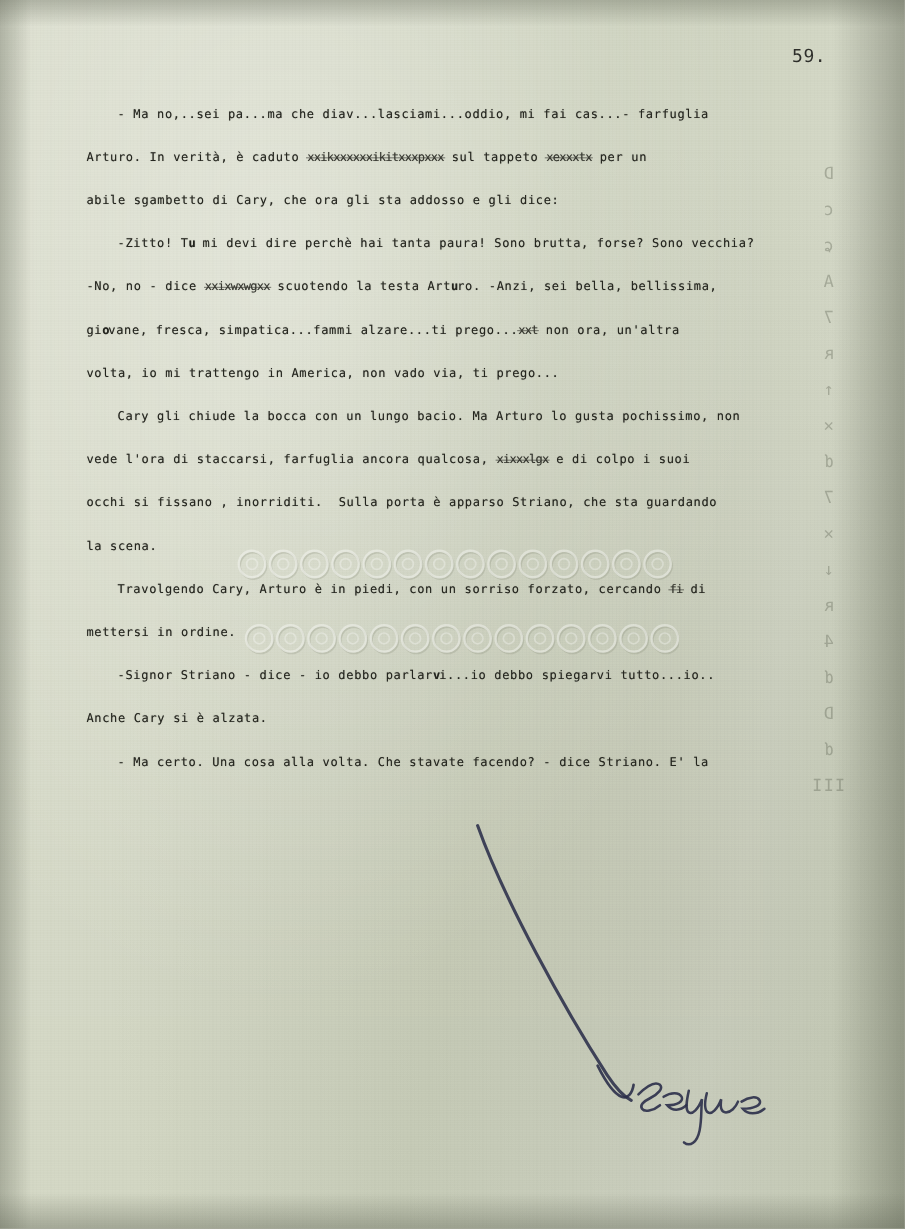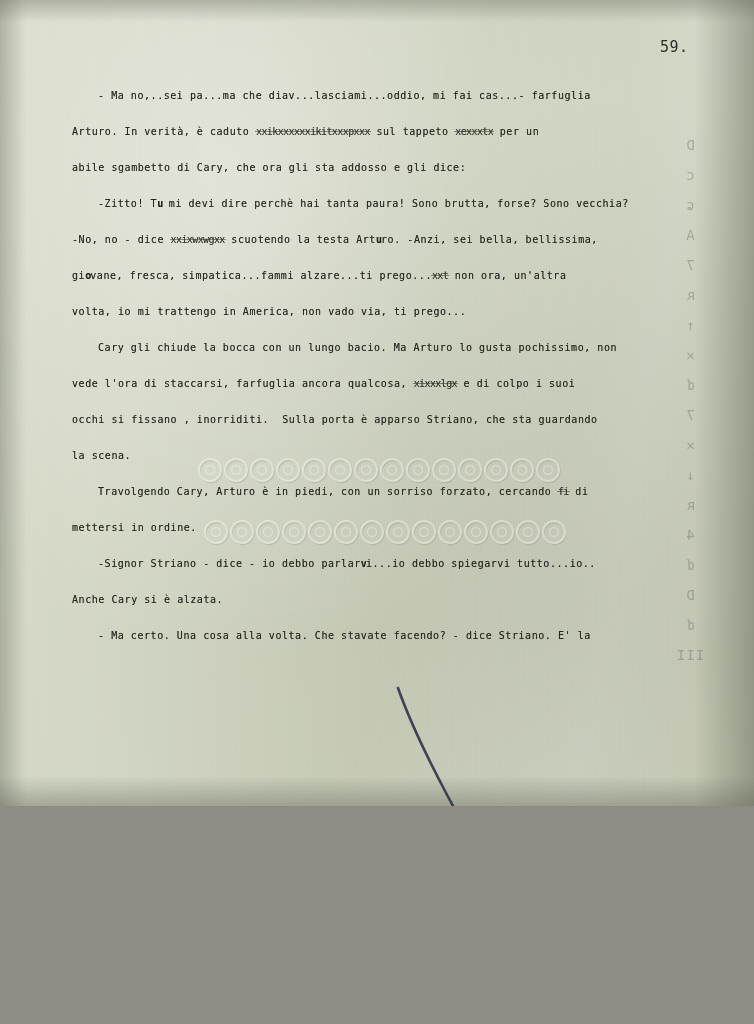--- a/index.html
+++ b/index.html
@@ -10,21 +10,21 @@
   body {
     width: 754px;
     height: 1024px;
     overflow: hidden;
     font-family: "DejaVu Sans Mono", monospace;
   }
 
   #page {
     position: relative;
     width: 754px;
-    height: 806px;
+    height: 1024px;
     background:
       radial-gradient(ellipse at 30% 20%, rgba(255,255,255,0.35) 0%, rgba(255,255,255,0) 55%),
       radial-gradient(ellipse at 75% 75%, rgba(120,125,105,0.18) 0%, rgba(255,255,255,0) 60%),
       linear-gradient(100deg, #d9dccb 0%, #d3d7c4 30%, #cdd2bd 55%, #d5d9c8 80%, #c9cfb8 100%);
     overflow: hidden;
   }
 
   
   #paper-left-edge {
     position: absolute;

